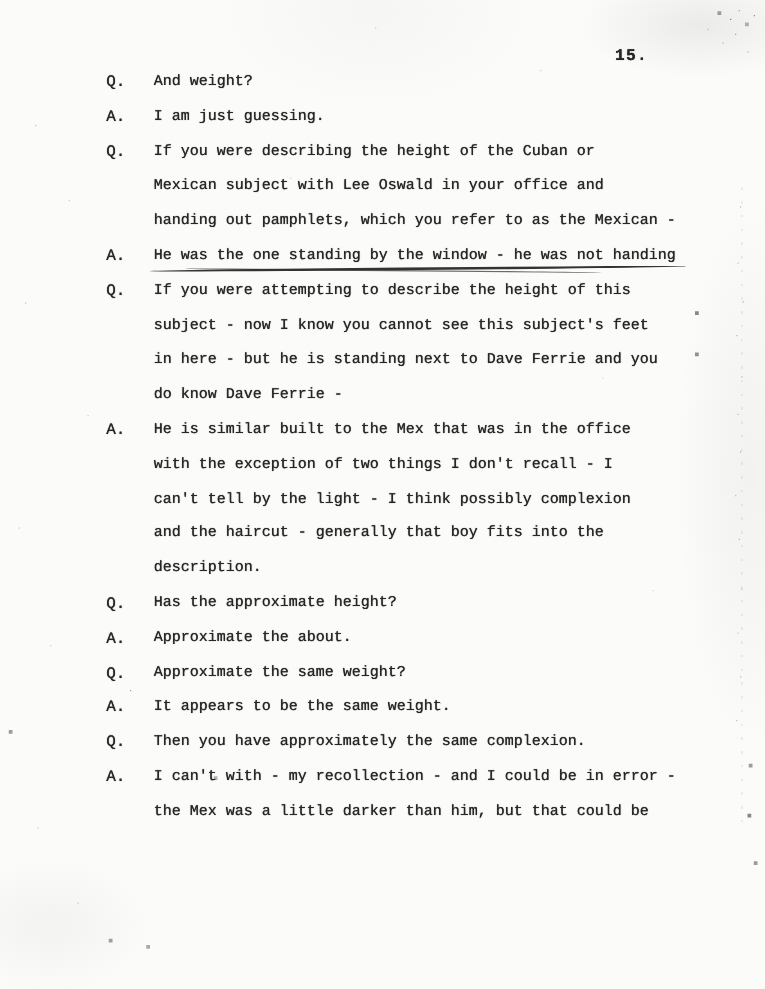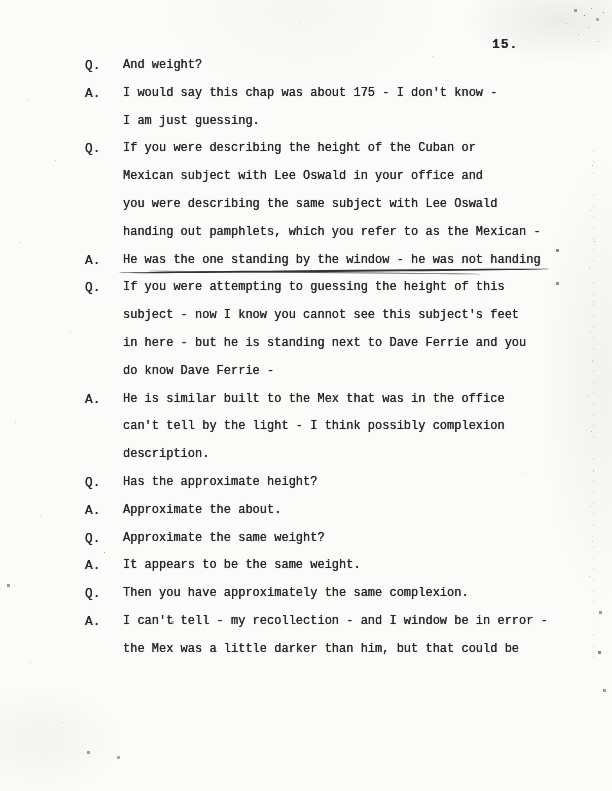--- a/index.html
+++ b/index.html
@@ -171,45 +171,45 @@
 
 <div class="page-number">15.</div>
 
 <div class="transcript" id="transcript">
     <div class="entry">
       <span class="speaker">Q.</span>
       <div class="line"><span class="line-text">And weight?</span></div>
     </div>
     <div class="entry">
       <span class="speaker">A.</span>
-      <div class="line"><span class="line-text">I would say this chap was about 175 - I don't know -</span></div>
       <div class="line"><span class="line-text">I am just guessing.</span></div>
     </div>
     <div class="entry">
       <span class="speaker">Q.</span>
       <div class="line"><span class="line-text">If you were describing the height of the Cuban or</span></div>
       <div class="line"><span class="line-text">Mexican subject with Lee Oswald in your office and</span></div>
-      <div class="line"><span class="line-text">you were describing the same subject with Lee Oswald</span></div>
       <div class="line"><span class="line-text">handing out pamphlets, which you refer to as the Mexican -</span></div>
     </div>
     <div class="entry underlined">
       <span class="speaker">A.</span>
       <div class="line"><span class="line-text">He was the one standing by the window - he was not handing</span></div>
     </div>
     <div class="entry">
       <span class="speaker">Q.</span>
-      <div class="line"><span class="line-text">If you were attempting to guessing the height of this</span></div>
+      <div class="line"><span class="line-text">If you were attempting to describe the height of this</span></div>
       <div class="line"><span class="line-text">subject - now I know you cannot see this subject's feet</span></div>
       <div class="line"><span class="line-text">in here - but he is standing next to Dave Ferrie and you</span></div>
       <div class="line"><span class="line-text">do know Dave Ferrie -</span></div>
     </div>
     <div class="entry">
       <span class="speaker">A.</span>
       <div class="line"><span class="line-text">He is similar built to the Mex that was in the office</span></div>
+      <div class="line"><span class="line-text">with the exception of two things I don't recall - I</span></div>
       <div class="line"><span class="line-text">can't tell by the light - I think possibly complexion</span></div>
+      <div class="line"><span class="line-text">and the haircut - generally that boy fits into the</span></div>
       <div class="line"><span class="line-text">description.</span></div>
     </div>
     <div class="entry">
       <span class="speaker">Q.</span>
       <div class="line"><span class="line-text">Has the approximate height?</span></div>
     </div>
     <div class="entry">
       <span class="speaker">A.</span>
       <div class="line"><span class="line-text">Approximate the about.</span></div>
     </div>
@@ -220,19 +220,19 @@
     <div class="entry">
       <span class="speaker">A.</span>
       <div class="line"><span class="line-text">It appears to be the same weight.</span></div>
     </div>
     <div class="entry">
       <span class="speaker">Q.</span>
       <div class="line"><span class="line-text">Then you have approximately the same complexion.</span></div>
     </div>
     <div class="entry">
       <span class="speaker">A.</span>
-      <div class="line"><span class="line-text">I can't tell - my recollection - and I window be in error -</span></div>
+      <div class="line"><span class="line-text">I can't with - my recollection - and I could be in error -</span></div>
       <div class="line"><span class="line-text">the Mex was a little darker than him, but that could be</span></div>
     </div>
   </div>
 
 <div class="specks"></div>
 <div class="edge-streak"></div>
 
 </body></html>

